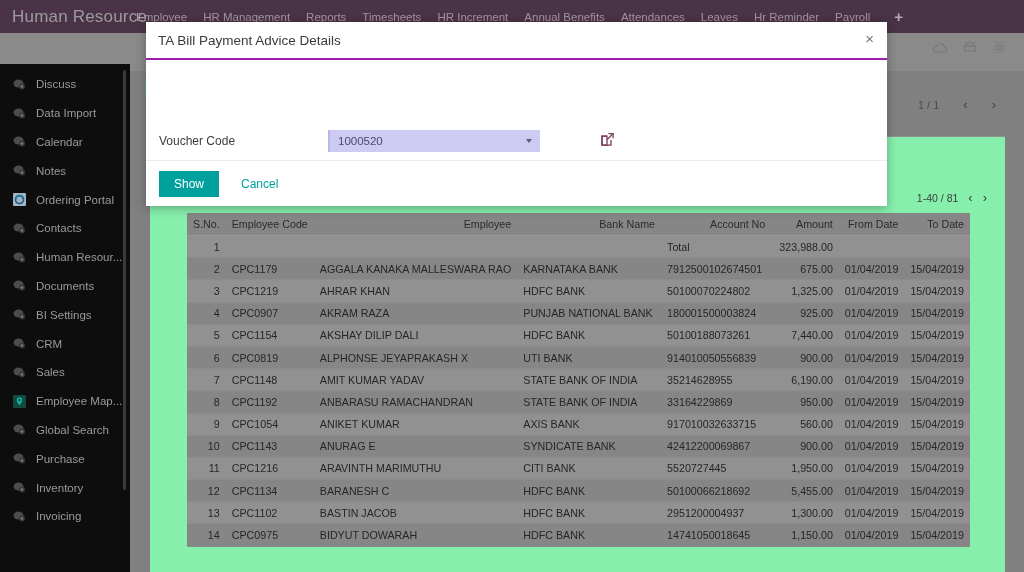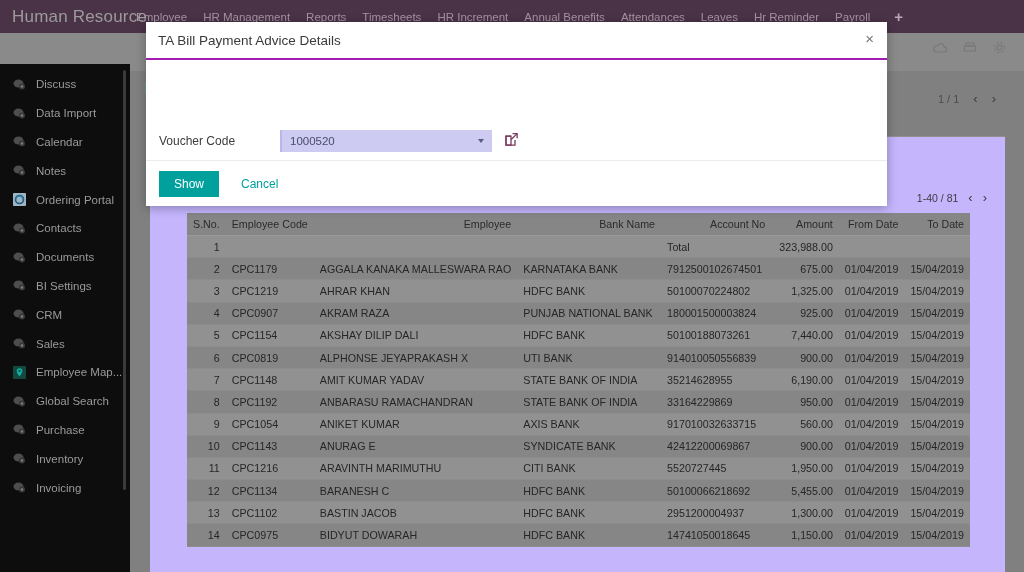--- a/index.html
+++ b/index.html
@@ -66,30 +66,30 @@
     position: absolute; top: 71px; left: 130px;
     width: 894px; height: 501px;
     background: #808080;
   }
   .main-heading {
     position: absolute; left: 14px; top: 8px;
     color: #5fada6; font-size: 17px; font-weight: 500;
     letter-spacing: .3px;
   }
   .pager-top {
-    position: absolute; right: 28px; top: 20px;
-    display: flex; align-items: center; gap: 14px;
+    position: absolute; right: 28px; top: 26px;
+    display: flex; align-items: center; gap: 24px;
     color: #4a4a4a; font-size: 11px;
   }
   .pg-arrow { font-size: 13px; cursor: pointer; color: #3d3d3d; }
 
   .content-card {
     position: absolute; left: 20px; top: 65px;
     width: 855px; height: 436px;
-    background: #c4b5fd;
+    background: #86efac;
     border-top: 1px solid #909090;
   }
   .voucher-line {
     padding: 22px 0 0 37px;
     font-size: 13px; color: #2f2f2f;
   }
   .voucher-line .vnum { color: #4f5fa8; }
 
   .pager-table {
     position: absolute; right: 18px; top: 53px;
@@ -142,21 +142,21 @@
   .modal-title {
     padding-left: 12px; font-size: 13.5px; color: #3a3a3a;
   }
   .modal-close {
     position: absolute; right: 13px; top: 9px;
     font-size: 15px; color: #777; cursor: pointer; line-height: 1;
   }
   .modal-body { height: 110px; position: relative; }
   .field-row {
     position: absolute; left: 0; top: 70px;
-    display: flex; align-items: center;
+    display: flex; align-items: center; gap: 48px;
   }
   .field-label {
     width: 134px; padding-left: 13px;
     font-size: 12px; color: #3c3c3c;
   }
   .select-wrap { position: relative; }
   .select-box {
     width: 212px; height: 22px;
     background: #cdcbf2;
     border: none; border-left: 2px solid #b9b6e8;
@@ -298,20 +298,30 @@
       <span>Contacts</span>
     </div>
     <div class="side-item">
       <span class="side-ic">
           <svg width="15" height="15" viewBox="0 0 15 15">
             <ellipse cx="6.5" cy="6.5" rx="5" ry="4" fill="#4d4d4d"></ellipse>
             <circle cx="10" cy="9.5" r="3" fill="#3a3a3a"></circle>
             <circle cx="10" cy="9.5" r="1.3" fill="#7c7c7c"></circle>
           </svg>
         </span>
+      <span>Human Resour...</span>
+    </div>
+    <div class="side-item">
+      <span class="side-ic">
+          <svg width="15" height="15" viewBox="0 0 15 15">
+            <ellipse cx="6.5" cy="6.5" rx="5" ry="4" fill="#4d4d4d"></ellipse>
+            <circle cx="10" cy="9.5" r="3" fill="#3a3a3a"></circle>
+            <circle cx="10" cy="9.5" r="1.3" fill="#7c7c7c"></circle>
+          </svg>
+        </span>
       <span>Documents</span>
     </div>
     <div class="side-item">
       <span class="side-ic">
           <svg width="15" height="15" viewBox="0 0 15 15">
             <ellipse cx="6.5" cy="6.5" rx="5" ry="4" fill="#4d4d4d"></ellipse>
             <circle cx="10" cy="9.5" r="3" fill="#3a3a3a"></circle>
             <circle cx="10" cy="9.5" r="1.3" fill="#7c7c7c"></circle>
           </svg>
         </span>

